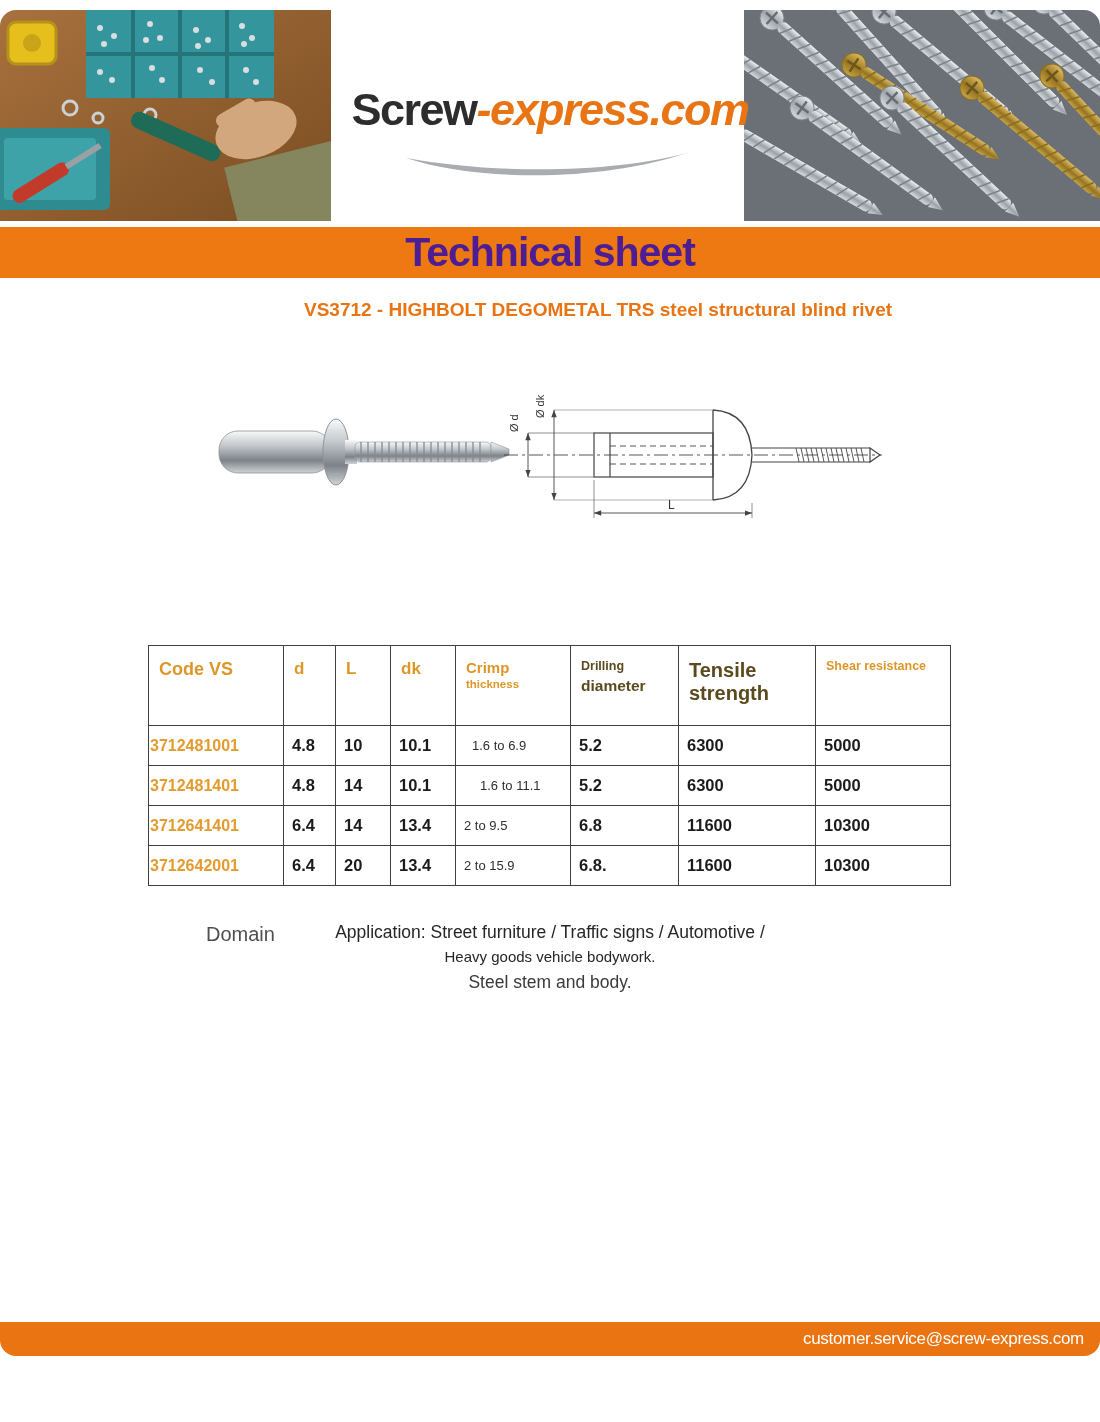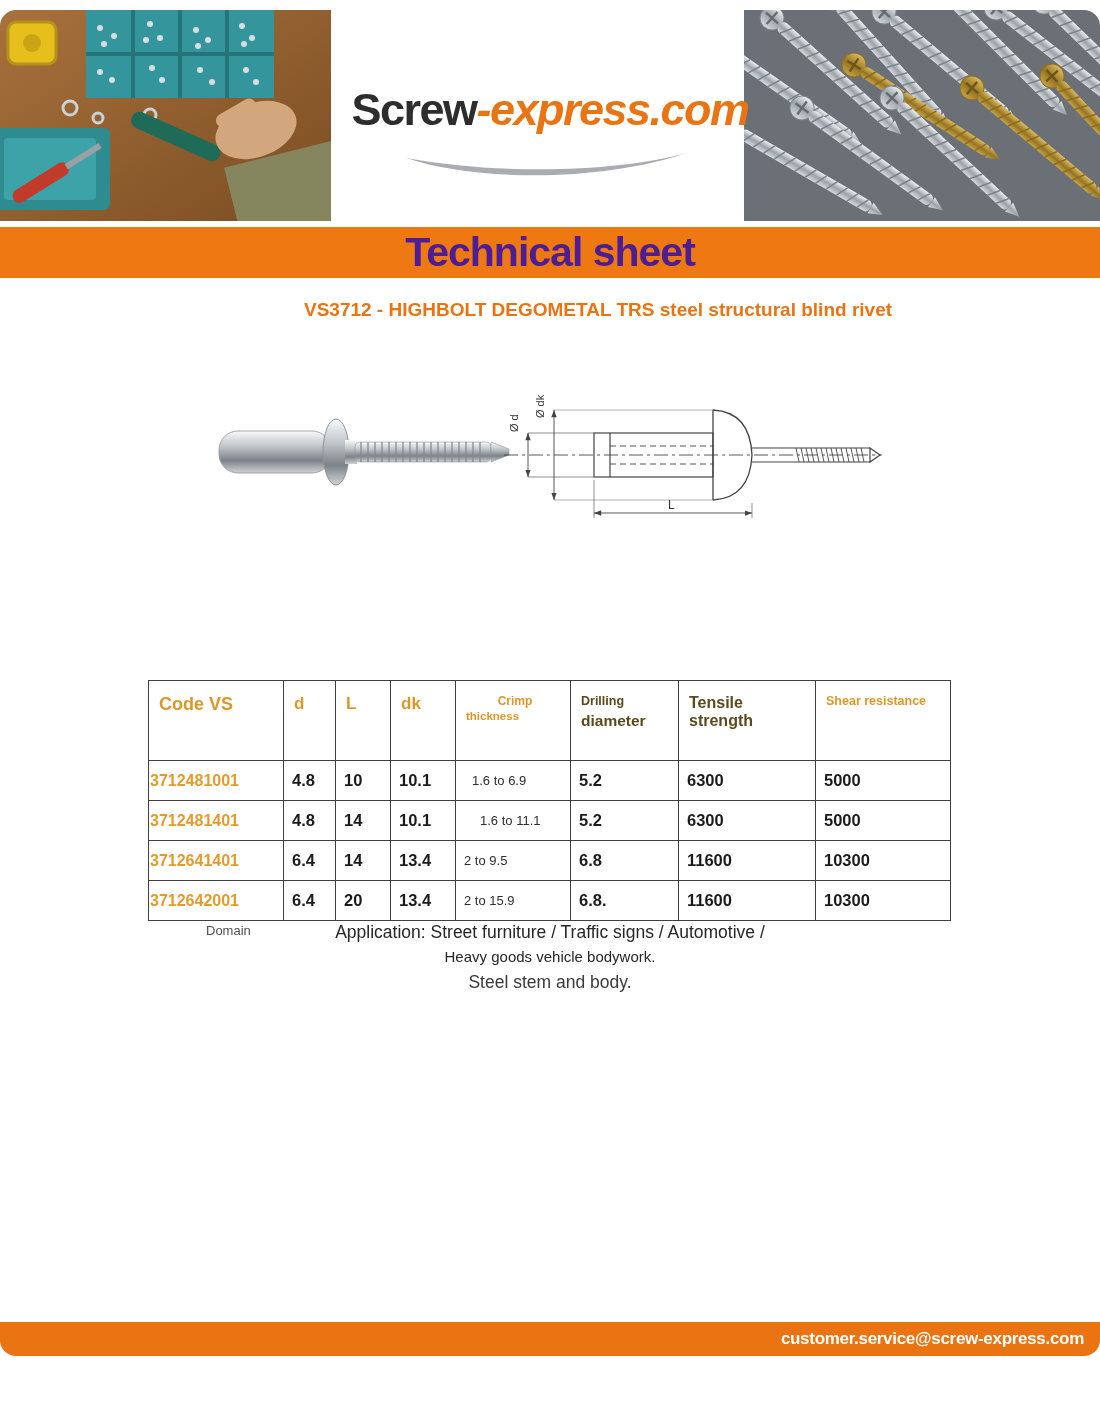--- a/index.html
+++ b/index.html
@@ -20,52 +20,52 @@
           color:#4c1d95;text-align:center;font-size:41px;font-weight:800;line-height:51px;
           letter-spacing:-1px;}
 
   .sheet-title{position:absolute;top:289px;left:0;width:1100px;text-align:center;
                color:#e87413;font-size:19px;font-weight:600;padding-left:48px;}
 
   .product-photo{position:absolute;top:388px;left:205px;}
   .product-drawing{position:absolute;top:350px;left:498px;}
 
   
-  .spec-table{position:absolute;top:670px;left:148px;width:802px;border-collapse:collapse;
+  .spec-table{position:absolute;top:635px;left:148px;width:802px;border-collapse:collapse;
               table-layout:fixed;background:#fff;}
   .spec-table th,.spec-table td{border:1px solid #3f3f3f;overflow:hidden;}
   .spec-table thead tr{height:80px;}
   .spec-table tbody tr{height:40px;}
   .spec-table th{vertical-align:top;text-align:left;padding:13px 6px 0 10px;font-weight:700;}
   .gold{color:#dd9728;}
   .darkh{color:#5a4a1e;}
   .th-code{font-size:18px;}
   .th-dlk{font-size:17px;}
   .th-crimp{text-align:center;padding-left:4px;}
-  .th-crimp .h-main{font-size:12px;text-align:center;}
+  .th-crimp .h-main{font-size:15px;}
   .th-crimp .h-sub{font-size:11.5px;font-weight:600;margin-top:2px;}
   .th-drill .h-top{font-size:12.5px;font-weight:700;}
   .th-drill .h-main{font-size:15.5px;margin-top:4px;}
-  .th-tensile{font-size:16px;font-weight:600;}
+  .th-tensile{font-size:20px;font-weight:600;}
   .th-shear{font-size:12.5px;font-weight:600;color:#dd9728;}
   .code-cell{color:#e39b2d;font-weight:700;font-size:16px;}
   .num{font-weight:700;font-size:16.5px;color:#1b1b1b;padding-left:8px;}
   .crimp-cell{font-size:13px;color:#2e2e2e;font-weight:500;padding-left:8px;}
 
   
   .notes{position:absolute;top:908px;left:0;width:1100px;}
-  .domain-label{position:absolute;left:206px;top:5px;font-size:13px;color:#4f4f4f;}
+  .domain-label{position:absolute;left:206px;top:5px;font-size:20px;color:#4f4f4f;}
   .app-line1{text-align:center;font-size:17.5px;color:#262626;margin:4px 0 5px;}
   .app-line2{text-align:center;font-size:15px;color:#262626;margin:0 0 7px;}
   .material-line{text-align:center;font-size:17.5px;color:#3a3a3a;margin:0;}
 
   
   .footer-bar{position:absolute;bottom:0;left:0;width:1100px;height:34px;background:#ea7411;}
   .footer-email{position:absolute;right:16px;top:0;line-height:34px;color:#ffffff;
-                font-weight:700;font-size:17px;letter-spacing:-0.3px;text-decoration:none;text-align:right;}
+                font-weight:400;font-size:17px;letter-spacing:-0.3px;text-decoration:none;text-align:right;}
 </style>
 </head>
 <body>
 
 <div class="page">
 
   <svg class="photo photo-left" viewBox="0 0 331 211">
     <defs>
       <linearGradient id="wood" x1="0" y1="0" x2="1" y2="1">
         <stop offset="0" stop-color="#a8713d"></stop>

